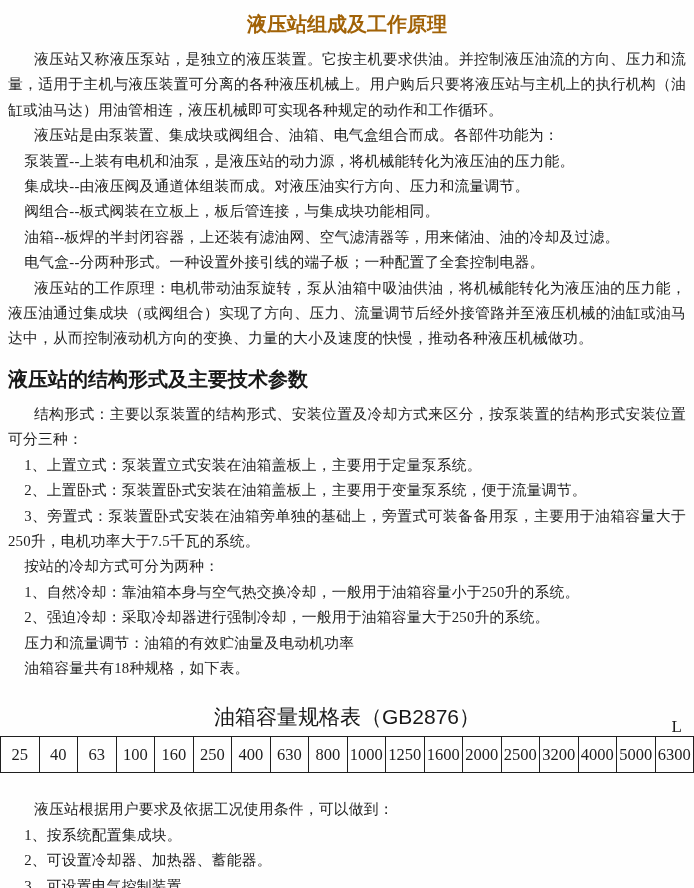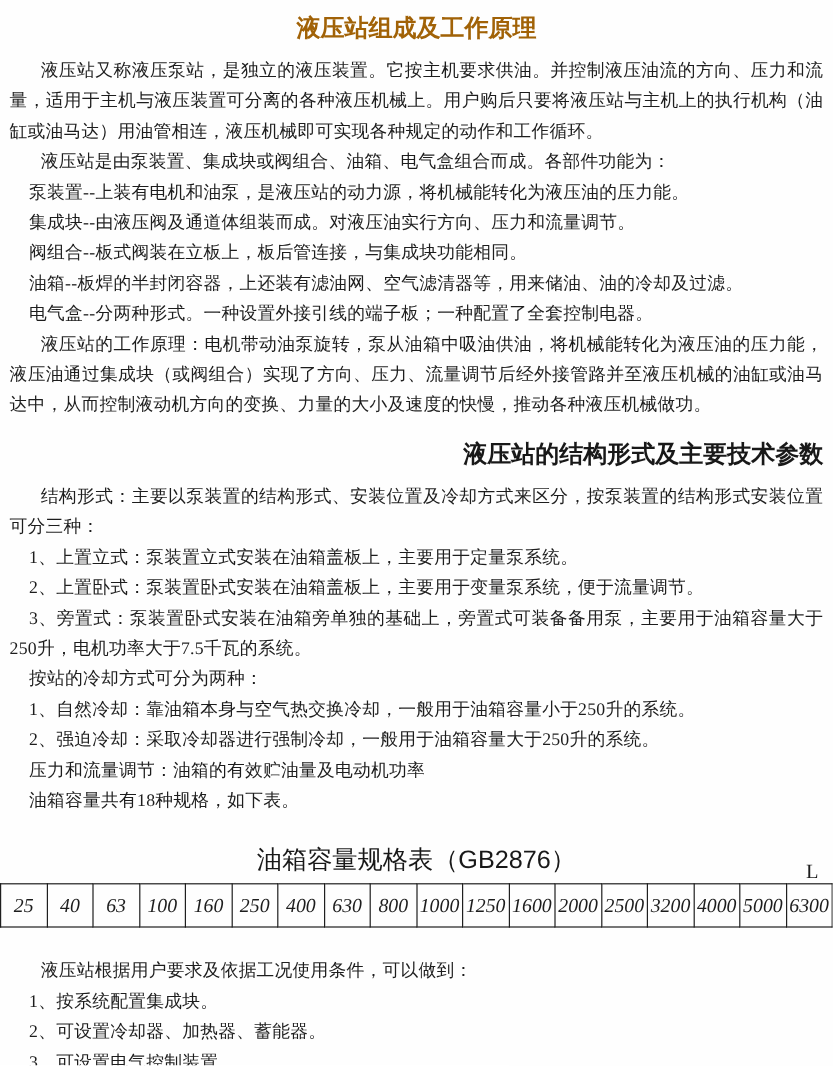--- a/index.html
+++ b/index.html
@@ -23,21 +23,21 @@
     line-height: 26px;
     text-align: center;
     margin: 11px 0 10px 0;
     color: #a16207;
   }
   .sec-title {
     font-family: "Liberation Sans", sans-serif;
     font-weight: bold;
     font-size: 20px;
     line-height: 26px;
-    text-align: right;
+    text-align: left;
     margin: 14px 0 10px 0;
     color: #181818;
   }
   .para {
     margin: 0;
     line-height: 25.4px;
     text-indent: 1.75em;
     text-align: justify;
     letter-spacing: 0.2px;
   }
@@ -76,21 +76,20 @@
     margin-top: 3px;
   }
   table.capacity td {
     border: 1px solid #1f1f1f;
     height: 35px;
     text-align: center;
     vertical-align: middle;
     font-size: 16.5px;
     padding: 0;
     color: #1d1d1d;
-    font-style: italic;
   }
   .after-table { margin-top: 24px; }
 </style>
 </head>
 <body>
 
 <div class="page">
 
   <div class="content">
     <div class="doc-title">液压站组成及工作原理</div>

